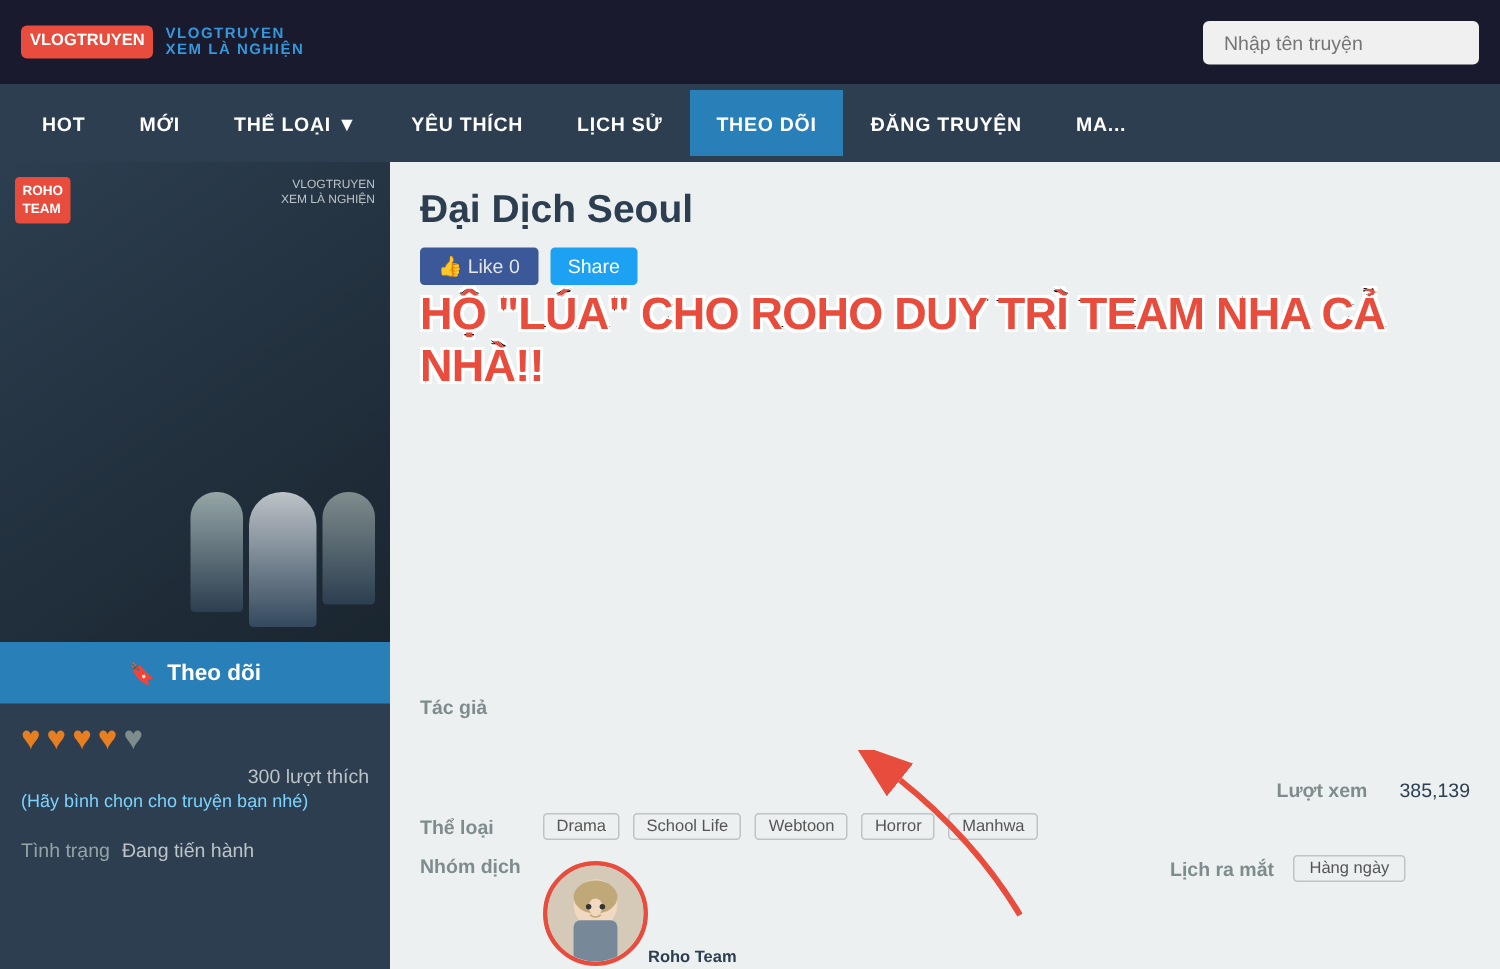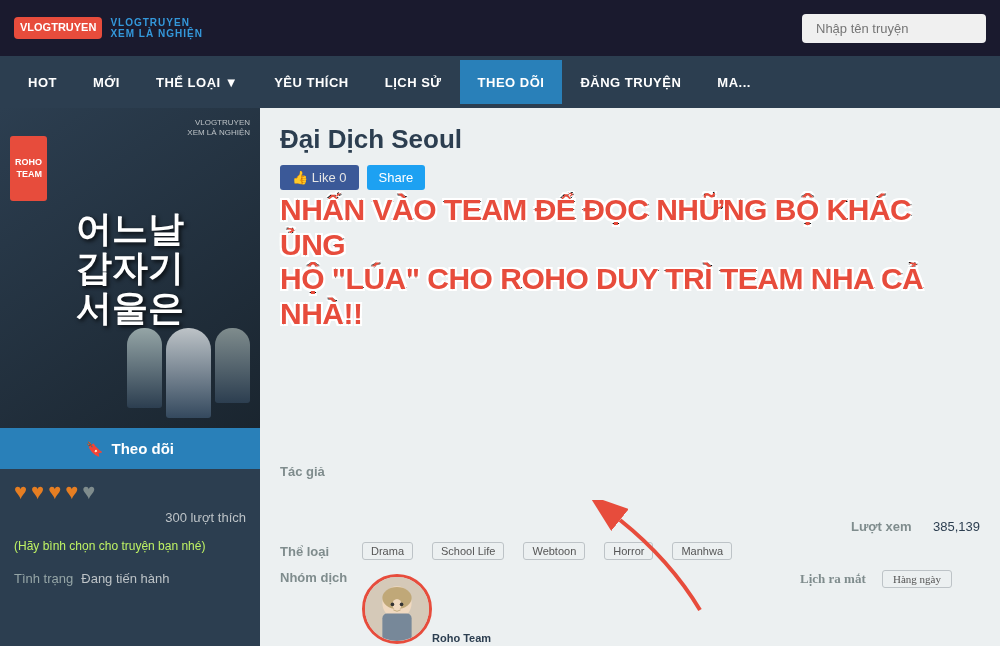--- a/index.html
+++ b/index.html
@@ -102,30 +102,30 @@
       height: 100%;
       background: linear-gradient(145deg, #2c3e50, #1a252f);
       display: flex;
       flex-direction: column;
       align-items: center;
       justify-content: center;
       position: relative;
     }
     .roho-badge {
       position: absolute;
-      top: 28px;
+      top: 10px;
       left: 10px;
       background: #e74c3c;
       color: white;
       font-size: 9px;
       font-weight: bold;
-      padding: 21px 5px;
+      padding: 4px 5px;
       border-radius: 3px;
       line-height: 1.3;
-      text-align: right;
+      text-align: left;
     }
     .vlogtruyen-badge {
       position: absolute;
       top: 10px;
       right: 10px;
       font-size: 8px;
       color: #bdc3c7;
       text-align: right;
       line-height: 1.3;
     }
@@ -162,24 +162,23 @@
     }
     .heart { color: #e67e22; font-size: 22px; }
     .empty-heart { color: #7f8c8d; font-size: 22px; }
     .likes-count {
       color: #bdc3c7;
       font-size: 13px;
       padding: 0 14px 2px;
       text-align: right;
     }
     .vote-text {
-      color: #bef264;
+      color: #7dd3fc;
       font-size: 12px;
       padding: 0 14px 10px;
-      margin-top: 12px;
     }
     .status-row {
       padding: 8px 14px;
       color: #bdc3c7;
       font-size: 13px;
       display: flex;
       gap: 8px;
     }
     .status-label { color: #95a5a6; }
 
@@ -255,21 +254,21 @@
       font-size: 13px;
       min-width: 70px;
       font-weight: bold;
     }
     .info-value {
       color: #2c3e50;
       font-size: 13px;
     }
     .genre-tags {
       display: flex;
-      gap: 19px;
+      gap: 9px;
       flex-wrap: wrap;
     }
     .genre-tag {
       border: 1px solid #bdc3c7;
       color: #555;
       padding: 2px 8px;
       border-radius: 3px;
       font-size: 11px;
       cursor: pointer;
     }
@@ -314,21 +313,20 @@
     <div class="cover-img">
       <div class="cover-inner">
         <div class="roho-badge">
           <span>ROHO</span><br>
           <span>TEAM</span>
         </div>
         <div class="vlogtruyen-badge">
           <span>VLOGTRUYEN</span><br>
           <span>XEM LÀ NGHIỆN</span>
         </div>
-        <div class="korean-title">어느날<br>갑자기<br>서울은</div>
 
         <div style="position:absolute; bottom:10px; right:10px; display:flex; gap:4px;">
           <div style="width:35px; height:80px; background:linear-gradient(180deg,#95a5a6,#2c3e50); border-radius:17px 17px 3px 3px;"></div>
           <div style="width:45px; height:90px; background:linear-gradient(180deg,#bdc3c7,#34495e); border-radius:22px 22px 3px 3px;"></div>
           <div style="width:35px; height:75px; background:linear-gradient(180deg,#7f8c8d,#2c3e50); border-radius:17px 17px 3px 3px;"></div>
         </div>
       </div>
     </div>
     <button class="follow-btn">
       <span class="bookmark-icon">🔖</span>
@@ -352,21 +350,20 @@
   <div class="right-panel">
 
     <div class="manga-title">Đại Dịch Seoul</div>
 
     <div class="action-row">
       <button class="like-btn">👍 Like 0</button>
       <button class="share-btn">Share</button>
     </div>
 
     <div class="promo-overlay">
-      <div class="promo-text">NHẤN VÀO TEAM ĐỂ ĐỌC NHỮNG BỘ KHÁC ỦNG</div>
       <div class="promo-text">HỘ "LÚA" CHO ROHO DUY TRÌ TEAM NHA CẢ NHÀ!!</div>
     </div>
 
     <div style="position:absolute; bottom:0; left:0; right:0; padding:0 20px 10px; background:#ecf0f1;">
 
       <div style="display:flex; gap:40px; padding: 6px 0 4px; align-items: flex-start; flex-direction: column;">
         <div class="info-row">
           <span class="info-label">Tác giả</span>
           <span class="info-value"></span>
         </div>
@@ -380,21 +377,21 @@
         <span class="info-label">Thể loại</span>
         <div class="genre-tags">
           <span class="genre-tag">Drama</span>
           <span class="genre-tag">School Life</span>
           <span class="genre-tag">Webtoon</span>
           <span class="genre-tag">Horror</span>
           <span class="genre-tag">Manhwa</span>
         </div>
       </div>
 
-      <div style="display:flex; align-items:flex-start; padding: 6px 0 0; gap: 20px;">
+      <div style="display:flex; align-items:flex-start; padding: 6px 0 0; ">
         <div style="display:flex; align-items:flex-start; gap:12px; min-width:300px;">
           <span class="info-label">Nhóm dịch</span>
 
           <div style="display:flex; align-items:flex-end; margin-top:4px;">
             <div style="width:70px; height:70px; border-radius:50%; border:3px solid #e74c3c; overflow:hidden; background:#ddd; display:flex; align-items:center; justify-content:center;">
 
               <svg width="70" height="70" viewBox="0 0 70 70">
                 <rect width="70" height="70" fill="#d5c9b8"></rect>
                 <ellipse cx="35" cy="28" rx="16" ry="18" fill="#f0d9c0"></ellipse>
                 <ellipse cx="35" cy="23" rx="16" ry="12" fill="#c0a878"></ellipse>
@@ -412,21 +409,21 @@
         <div style="position:relative; flex:1;">
           <svg width="200" height="120" viewBox="0 0 200 120" style="position:absolute; left:-60px; top:-70px;">
             <defs>
               <marker id="arrowhead" markerWidth="10" markerHeight="7" refX="0" refY="3.5" orient="auto">
                 <polygon points="0 0, 10 3.5, 0 7" fill="#e74c3c"></polygon>
               </marker>
             </defs>
             <path d="M 160 110 Q 130 60 80 20" stroke="#e74c3c" stroke-width="4" fill="none" marker-end="url(#arrowhead)"></path>
           </svg>
 
-          <div style="margin-left:200px; display:flex; gap:12px; align-items:center;font-family:Liberation Serif, serif;">
+          <div style="margin-left:200px; display:flex; gap:12px; align-items:center;">
             <span class="info-label">Lịch ra mắt</span>
             <span class="release-value">Hàng ngày</span>
           </div>
         </div>
       </div>
 
     </div>
   </div>
 
 </div>

